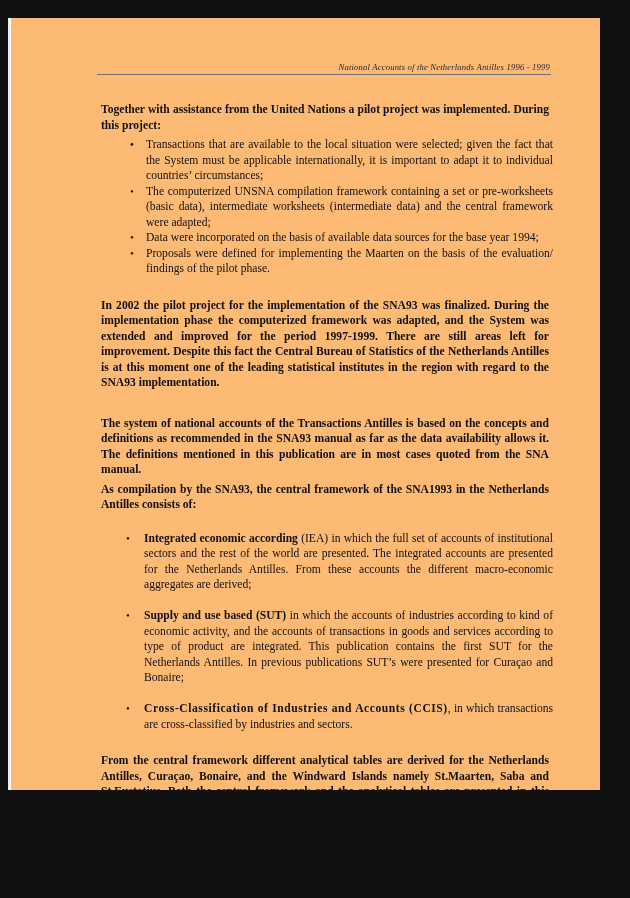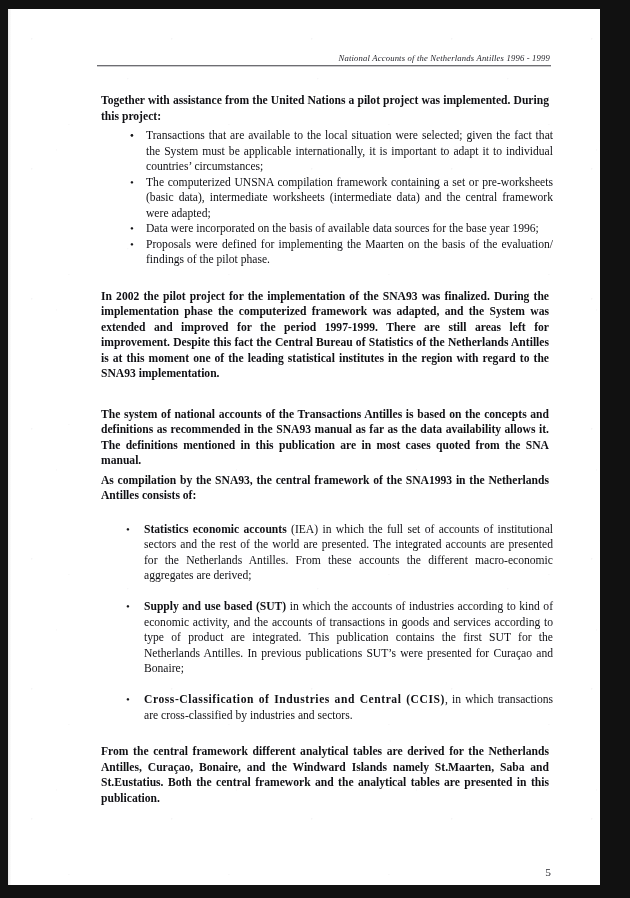--- a/index.html
+++ b/index.html
@@ -4,23 +4,23 @@
 <style>
   html,body{margin:0;padding:0;}
   body{
     width:630px;height:898px;
     background:#111111;
     font-family:"Liberation Serif","DejaVu Serif",serif;
     overflow:hidden;
   }
   #page{
     position:absolute;
-    left:8px; top:9px;
-    width:592px; height:876px;
-    background:#ffffff;
+    left:8px; top:18px;
+    width:592px; height:772px;
+    background:#fdba74;
     box-sizing:border-box;
     overflow:hidden;
   }
   
   #gutter{
     position:absolute;left:0;top:0;width:3px;height:100%;
     background:linear-gradient(to right,#e8e8e8,#fdfdfd);
     pointer-events:none;
   }
   #speckle{
@@ -142,49 +142,49 @@
       <li>
         <span class="bullet">•</span>
         <span>Transactions that are available to the local situation were selected; given the fact that the System must be applicable internationally, it is important to adapt it to individual countries’ circumstances;</span>
       </li>
       <li>
         <span class="bullet">•</span>
         <span>The computerized UNSNA compilation framework containing a set or pre-worksheets (basic data), intermediate worksheets (intermediate data) and the central framework were adapted;</span>
       </li>
       <li>
         <span class="bullet">•</span>
-        <span>Data were incorporated on the basis of available data sources for the base year 1996;</span>
+        <span>Data were incorporated on the basis of available data sources for the base year 1994;</span>
       </li>
       <li>
         <span class="bullet">•</span>
         <span>Proposals were defined for implementing the Maarten on the basis of the evaluation/ findings of the pilot phase.</span>
       </li>
     </ul>
 
     <div class="gap-lg"></div>
     <p class="para">In 2002 the pilot project for the implementation of the SNA93 was finalized. During the implementation phase the computerized framework was adapted, and the System was extended and improved for the period 1997-1999. There are still areas left for improvement. Despite this fact the Central Bureau of Statistics of the Netherlands Antilles is at this moment one of the leading statistical institutes in the region with regard to the SNA93 implementation.</p>
 
     <div class="gap-lg"></div>
     <p class="para">The system of national accounts of the Transactions Antilles is based on the concepts and definitions as recommended in the SNA93 manual as far as the data availability allows it. The definitions mentioned in this publication are in most cases quoted from the SNA manual.</p>
     <p class="para">As compilation by the SNA93, the central framework of the SNA1993 in the Netherlands Antilles consists of:</p>
 
     <div class="gap-md"></div>
 
     <ul class="blist list-b">
       <li>
         <span class="bullet">•</span>
-        <span class="lead">Statistics economic accounts</span><span> (IEA) in which the full set of accounts of institutional sectors and the rest of the world are presented. The integrated accounts are presented for the Netherlands Antilles. From these accounts the different macro-economic aggregates are derived;</span>
+        <span class="lead">Integrated economic according</span><span> (IEA) in which the full set of accounts of institutional sectors and the rest of the world are presented. The integrated accounts are presented for the Netherlands Antilles. From these accounts the different macro-economic aggregates are derived;</span>
       </li>
       <li>
         <span class="bullet">•</span>
         <span class="lead">Supply and use based (SUT)</span><span> in which the accounts of industries according to kind of economic activity, and the accounts of transactions in goods and services according to type of product are integrated. This publication contains the first SUT for the Netherlands Antilles. In previous publications SUT’s were presented for Curaçao and Bonaire;</span>
       </li>
       <li>
         <span class="bullet">•</span>
-        <span class="spread">Cross-Classification of Industries and Central (CCIS)</span><span>, in which transactions are cross-classified by industries and sectors.</span>
+        <span class="spread">Cross-Classification of Industries and Accounts (CCIS)</span><span>, in which transactions are cross-classified by industries and sectors.</span>
       </li>
     </ul>
 
     <div class="gap-lg"></div>
     <p class="para">From the central framework different analytical tables are derived for the Netherlands Antilles, Curaçao, Bonaire, and the Windward Islands namely St.Maarten, Saba and St.Eustatius. Both the central framework and the analytical tables are presented in this publication.</p>
 
   </div>
 
   <div id="folio">5</div>
 </div>

